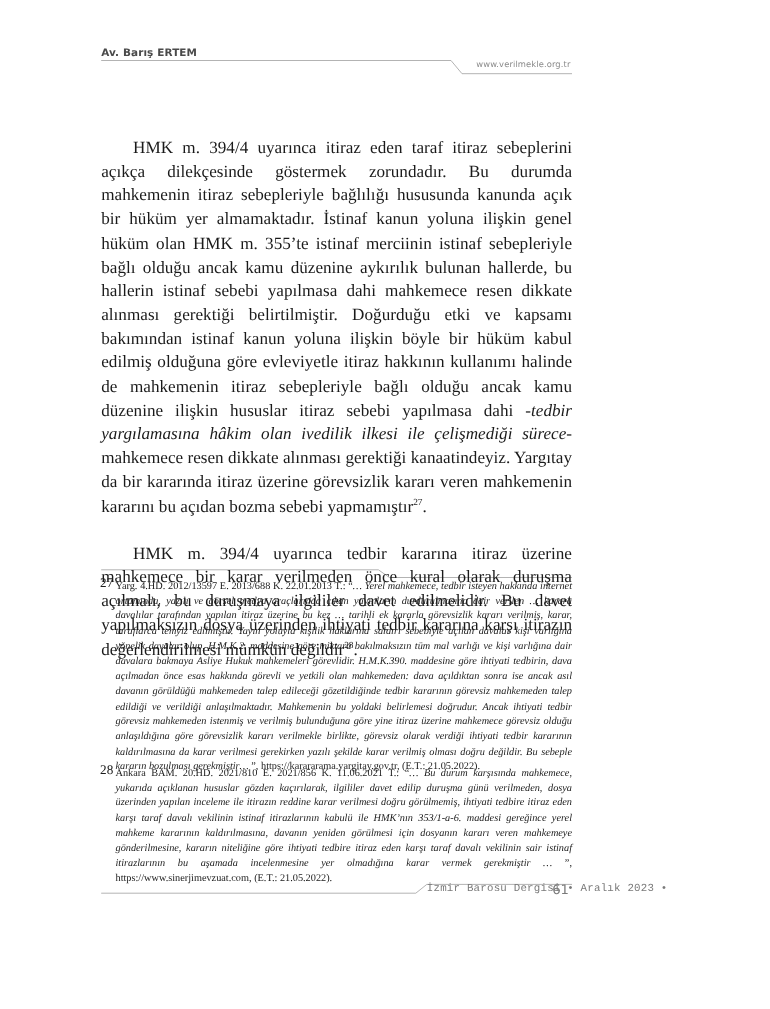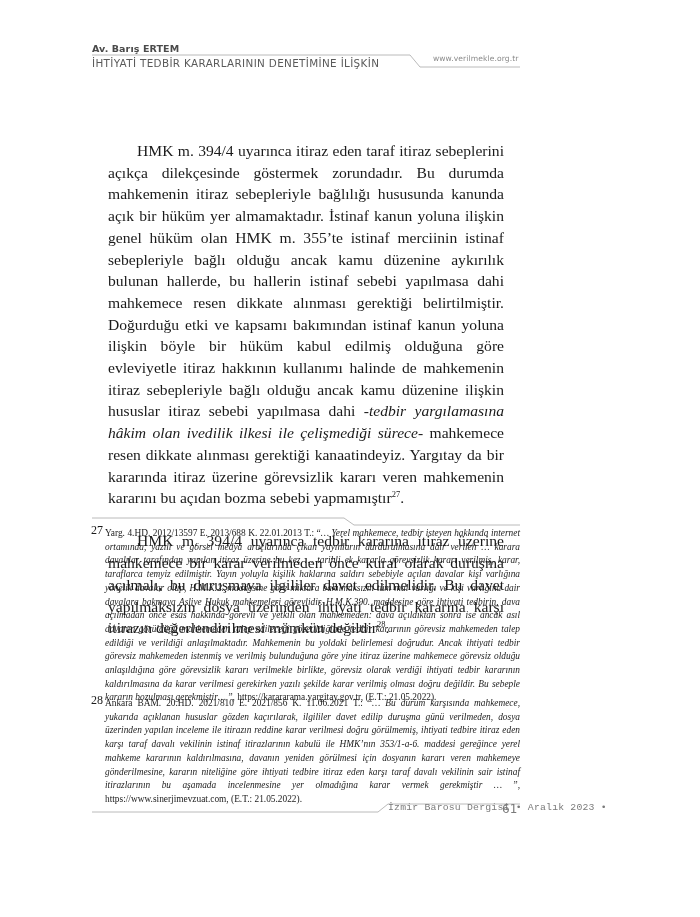--- a/index.html
+++ b/index.html
@@ -5,21 +5,21 @@
   html, body { margin: 0; padding: 0; background: #ffffff; }
   body { width: 700px; height: 917px; position: relative; overflow: hidden; }
   .page { position: absolute; left: 0; top: 0; width: 656px; height: 917px; background: #ffffff; }
 
   .hdr-author { position: absolute; left: 92px; top: 43px; font-family: "DejaVu Sans", sans-serif; font-size: 9.5px; font-weight: bold; color: #4a4a4a; letter-spacing: 0.1px; }
   .hdr-title { position: absolute; left: 92px; top: 57px; font-family: "DejaVu Sans", sans-serif; font-size: 10.4px; line-height: 13.5px; color: #5a5a5a; letter-spacing: 0.35px; white-space: nowrap; }
   .hdr-url { position: absolute; left: 433px; top: 54px; font-family: "DejaVu Sans", sans-serif; font-size: 7.6px; color: #8a8a8a; letter-spacing: 0.1px; }
   .hdr-line { position: absolute; left: 0; top: 0; width: 700px; height: 917px; pointer-events: none; }
 
   .body { position: absolute; left: 92px; top: 124px; width: 428px; font-family: "Liberation Serif", "DejaVu Serif", serif; font-size: 15.6px; line-height: 21.7px; color: #1a1a1a; text-align: justify; }
-  .body p { margin: 16px; text-indent: 29px; }
+  .body p { margin: 0; text-indent: 29px; }
   .body p + p { margin-top: 21.5px; }
   .body sup { font-size: 8.5px; line-height: 0; vertical-align: 6px; }
   .body em { font-style: italic; }
 
   .fn { position: absolute; left: 92px; width: 428px; font-family: "Liberation Serif", "DejaVu Serif", serif; font-size: 9.35px; line-height: 13.7px; color: #1a1a1a; text-align: justify; }
   .fn .num { position: absolute; left: -1px; top: -3px; font-size: 12px; }
   .fn .txt { display: block; padding-left: 13px; }
   .fn em { }
   .fn27 { top: 527px; }
   .fn28 { top: 697px; }
@@ -27,21 +27,20 @@
   .footer-text { position: absolute; left: 388px; top: 802px; font-family: Liberation Mono, monospace; font-size: 9.8px; color: #7a7a7a; white-space: nowrap; letter-spacing: 0.2px; }
   .footer-page { position: absolute; left: 502px; top: 802px; font-family: "DejaVu Sans", sans-serif; font-size: 12px; color: #7a7a7a; }
 </style>
 </head>
 <body>
 
 <div class="page">
 
   <div class="hdr-author">Av. Barış ERTEM</div>
   <div class="hdr-title">
-    <div>İHTİYATİ TEDBİR KARARLARININ DENETİMİNE İLİŞKİN</div>
   </div>
   <div class="hdr-url">www.verilmekle.org.tr</div>
 
   <svg class="hdr-line" viewBox="0 0 700 917" width="700" height="917">
     <polyline points="92,55 410,55 420,67 520,67" fill="none" stroke="#a8a8a8" stroke-width="0.8"></polyline>
     <polyline points="92,518 344,518 354,525 520,525" fill="none" stroke="#a8a8a8" stroke-width="0.8"></polyline>
     <polyline points="92,812 378,812 388,804 520,804" fill="none" stroke="#a8a8a8" stroke-width="0.8"></polyline>
   </svg>
 
   <div class="body">

